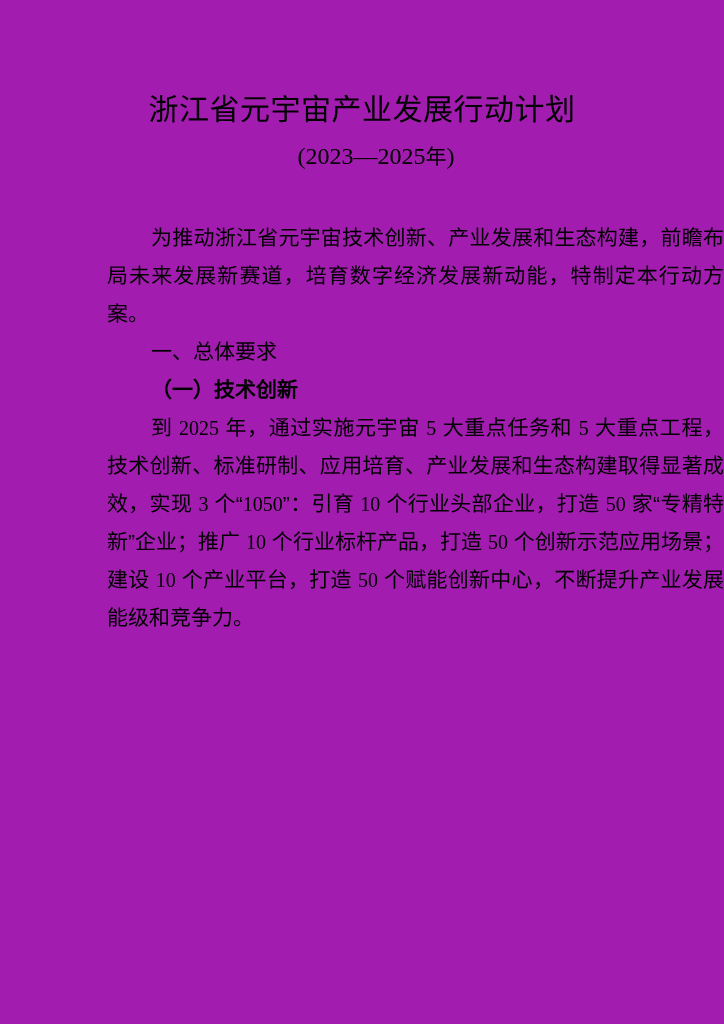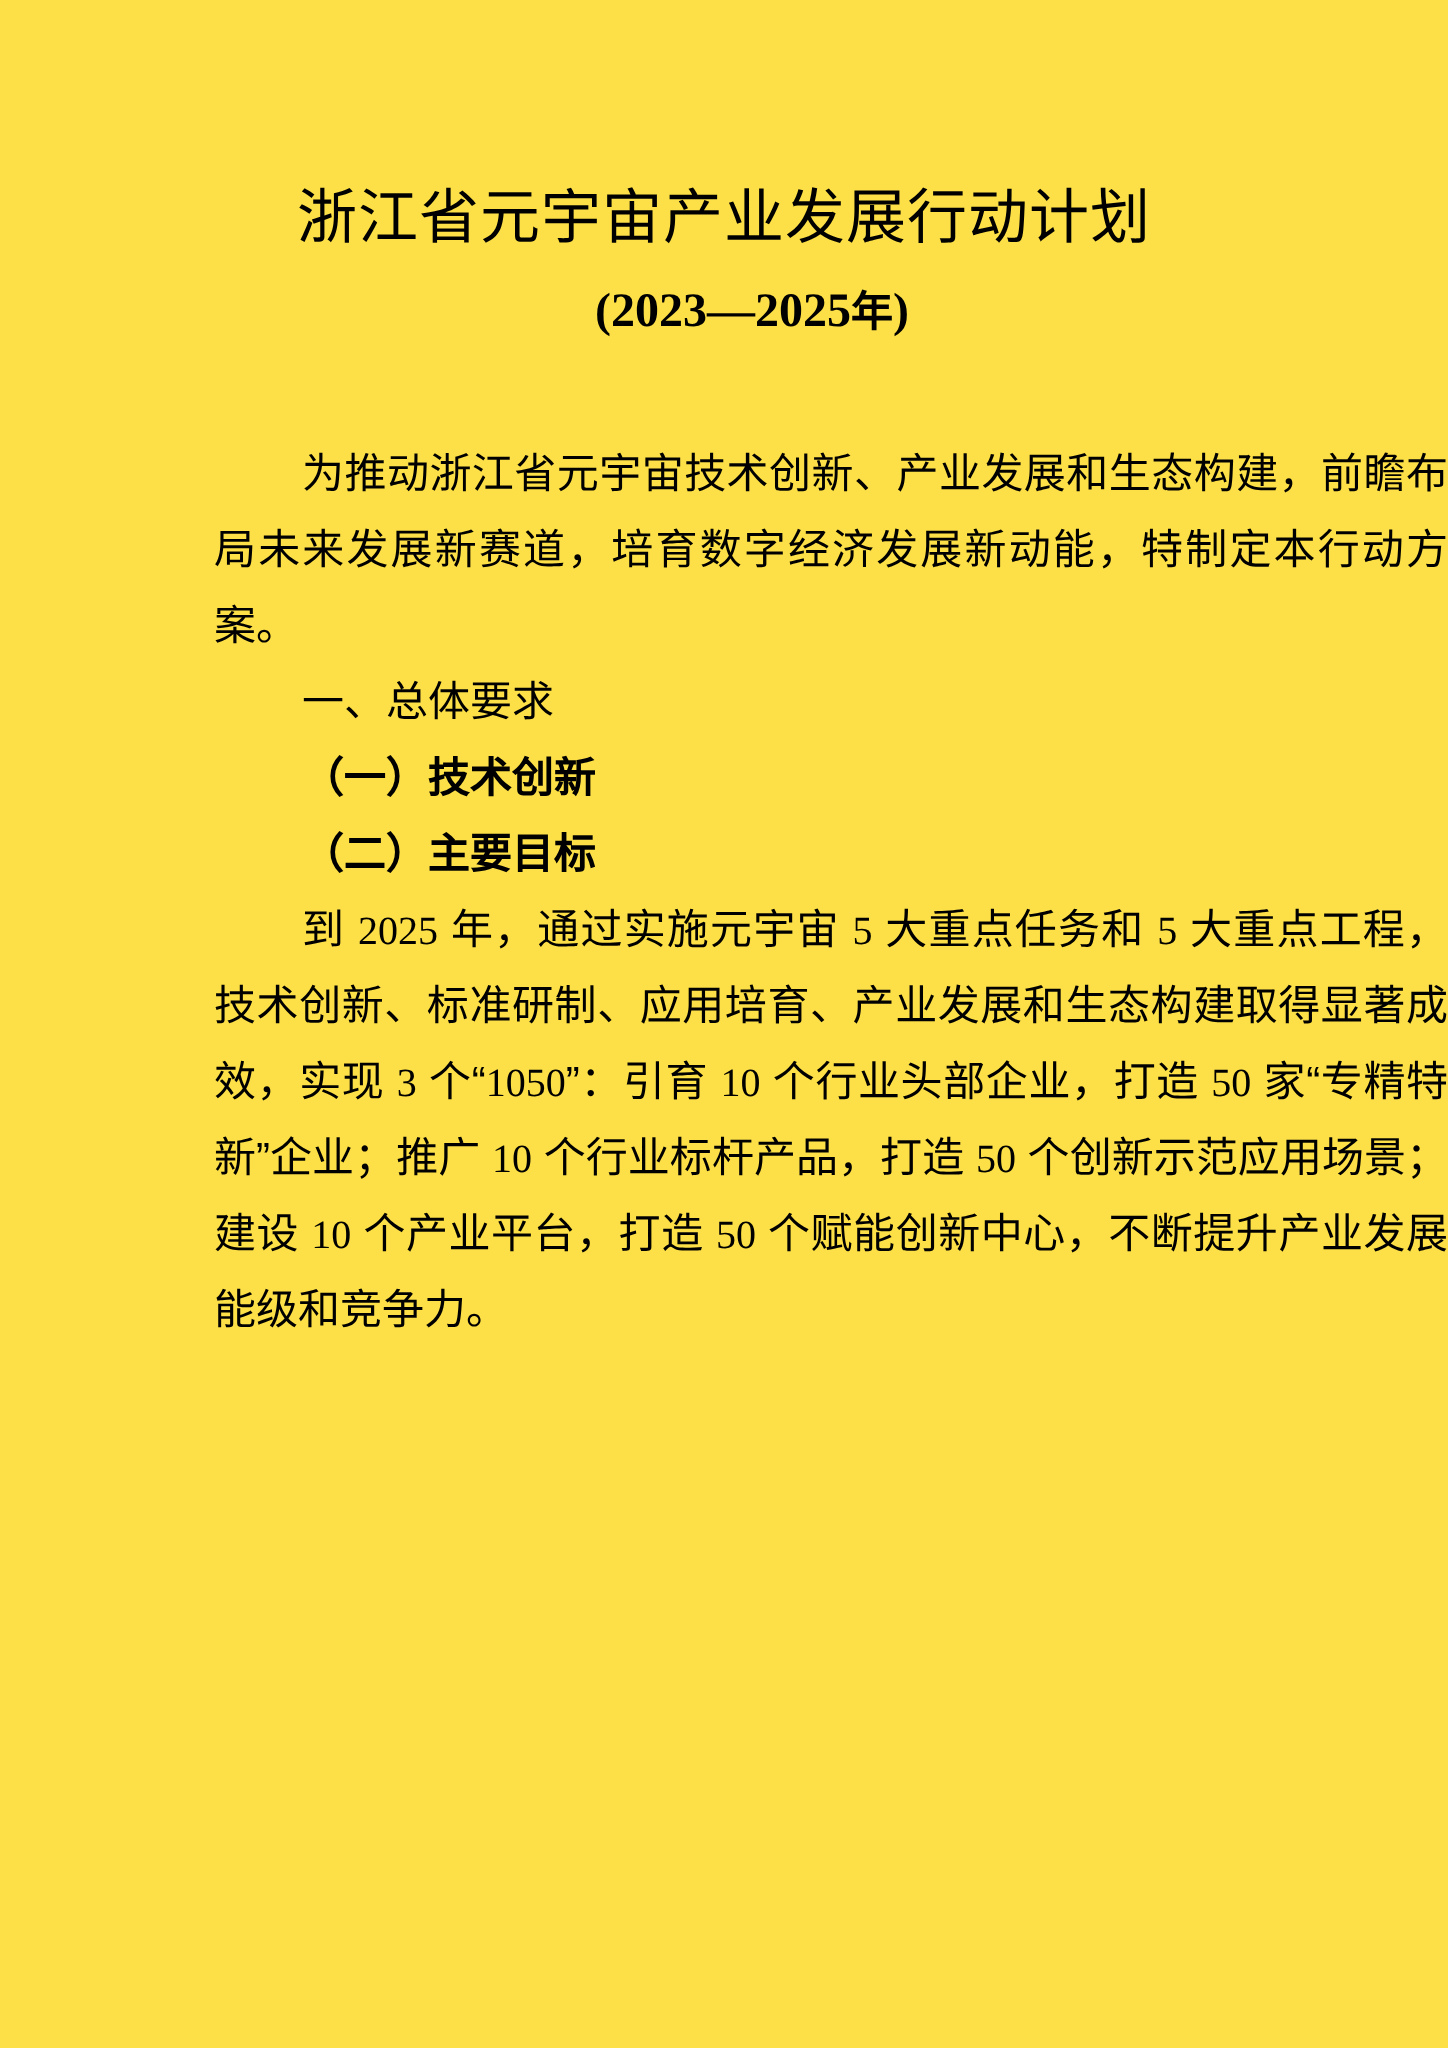--- a/index.html
+++ b/index.html
@@ -13,21 +13,21 @@
     font-family: "Liberation Sans", "DejaVu Sans", sans-serif;
     color: #000000;
     -webkit-font-smoothing: antialiased;
   }
 
   .page {
     position: relative;
     width: 724px;
     height: 1024px;
     margin: 0 auto;
-    background: #fde047;
+    background: #a21caf;
     overflow: hidden;
     box-sizing: border-box;
   }
 
   
   .doc-title-block {
     padding-top: 88px;
     text-align: center;
   }
 
@@ -37,21 +37,21 @@
     font-weight: 400;
     letter-spacing: 0.5px;
     line-height: 44px;
     margin: 0;
     color: #000;
   }
 
   .doc-subtitle {
     font-family: "Liberation Serif", "DejaVu Serif", serif;
     font-size: 24px;
-    font-weight: 700;
+    font-weight: 400;
     line-height: 40px;
     margin: 4px 0 0 0;
     color: #000;
     padding-left: 28px;
   }
   
   .doc-subtitle .cjk {
     font-family: "Liberation Sans", "DejaVu Sans", sans-serif;
     font-size: 21px;
   }
@@ -114,17 +114,16 @@
     <h1 class="doc-title">浙江省元宇宙产业发展行动计划</h1>
     <div class="doc-subtitle">
       <span>(</span><span>2023</span><span>—</span><span>2025</span><span class="cjk">年</span><span>)</span>
     </div>
   </div>
 
   <div class="body-region" id="body-region">
       <p class="para">为推动浙江省元宇宙技术创新、产业发展和生态构建，前瞻布局未来发展新赛道，培育数字经济发展新动能，特制定本行动方案。</p>
       <p class="heading-1">一、总体要求</p>
       <p class="heading-2">（一）技术创新</p>
-      <p class="heading-2">（二）主要目标</p>
       <p class="para"><span>到 </span><span class="num">2025</span><span> 年，通过实施元宇宙 </span><span class="num">5</span><span> 大重点任务和 </span><span class="num">5</span><span> 大重点工程，技术创新、标准研制、应用培育、产业发展和生态构建取得显著成效，实现 </span><span class="num">3</span><span> 个“</span><span class="qnum">1050</span><span>”：引育 </span><span class="num">10</span><span> 个行业头部企业，打造 </span><span class="num">50</span><span> 家“专精特新”企业；推广 </span><span class="num">10</span><span> 个行业标杆产品，打造 </span><span class="num">50</span><span> 个创新示范应用场景；建设 </span><span class="num">10</span><span> 个产业平台，打造 </span><span class="num">50</span><span> 个赋能创新中心，不断提升产业发展能级和竞争力。</span></p>
     </div>
 
 </div>
 
 </body></html>

